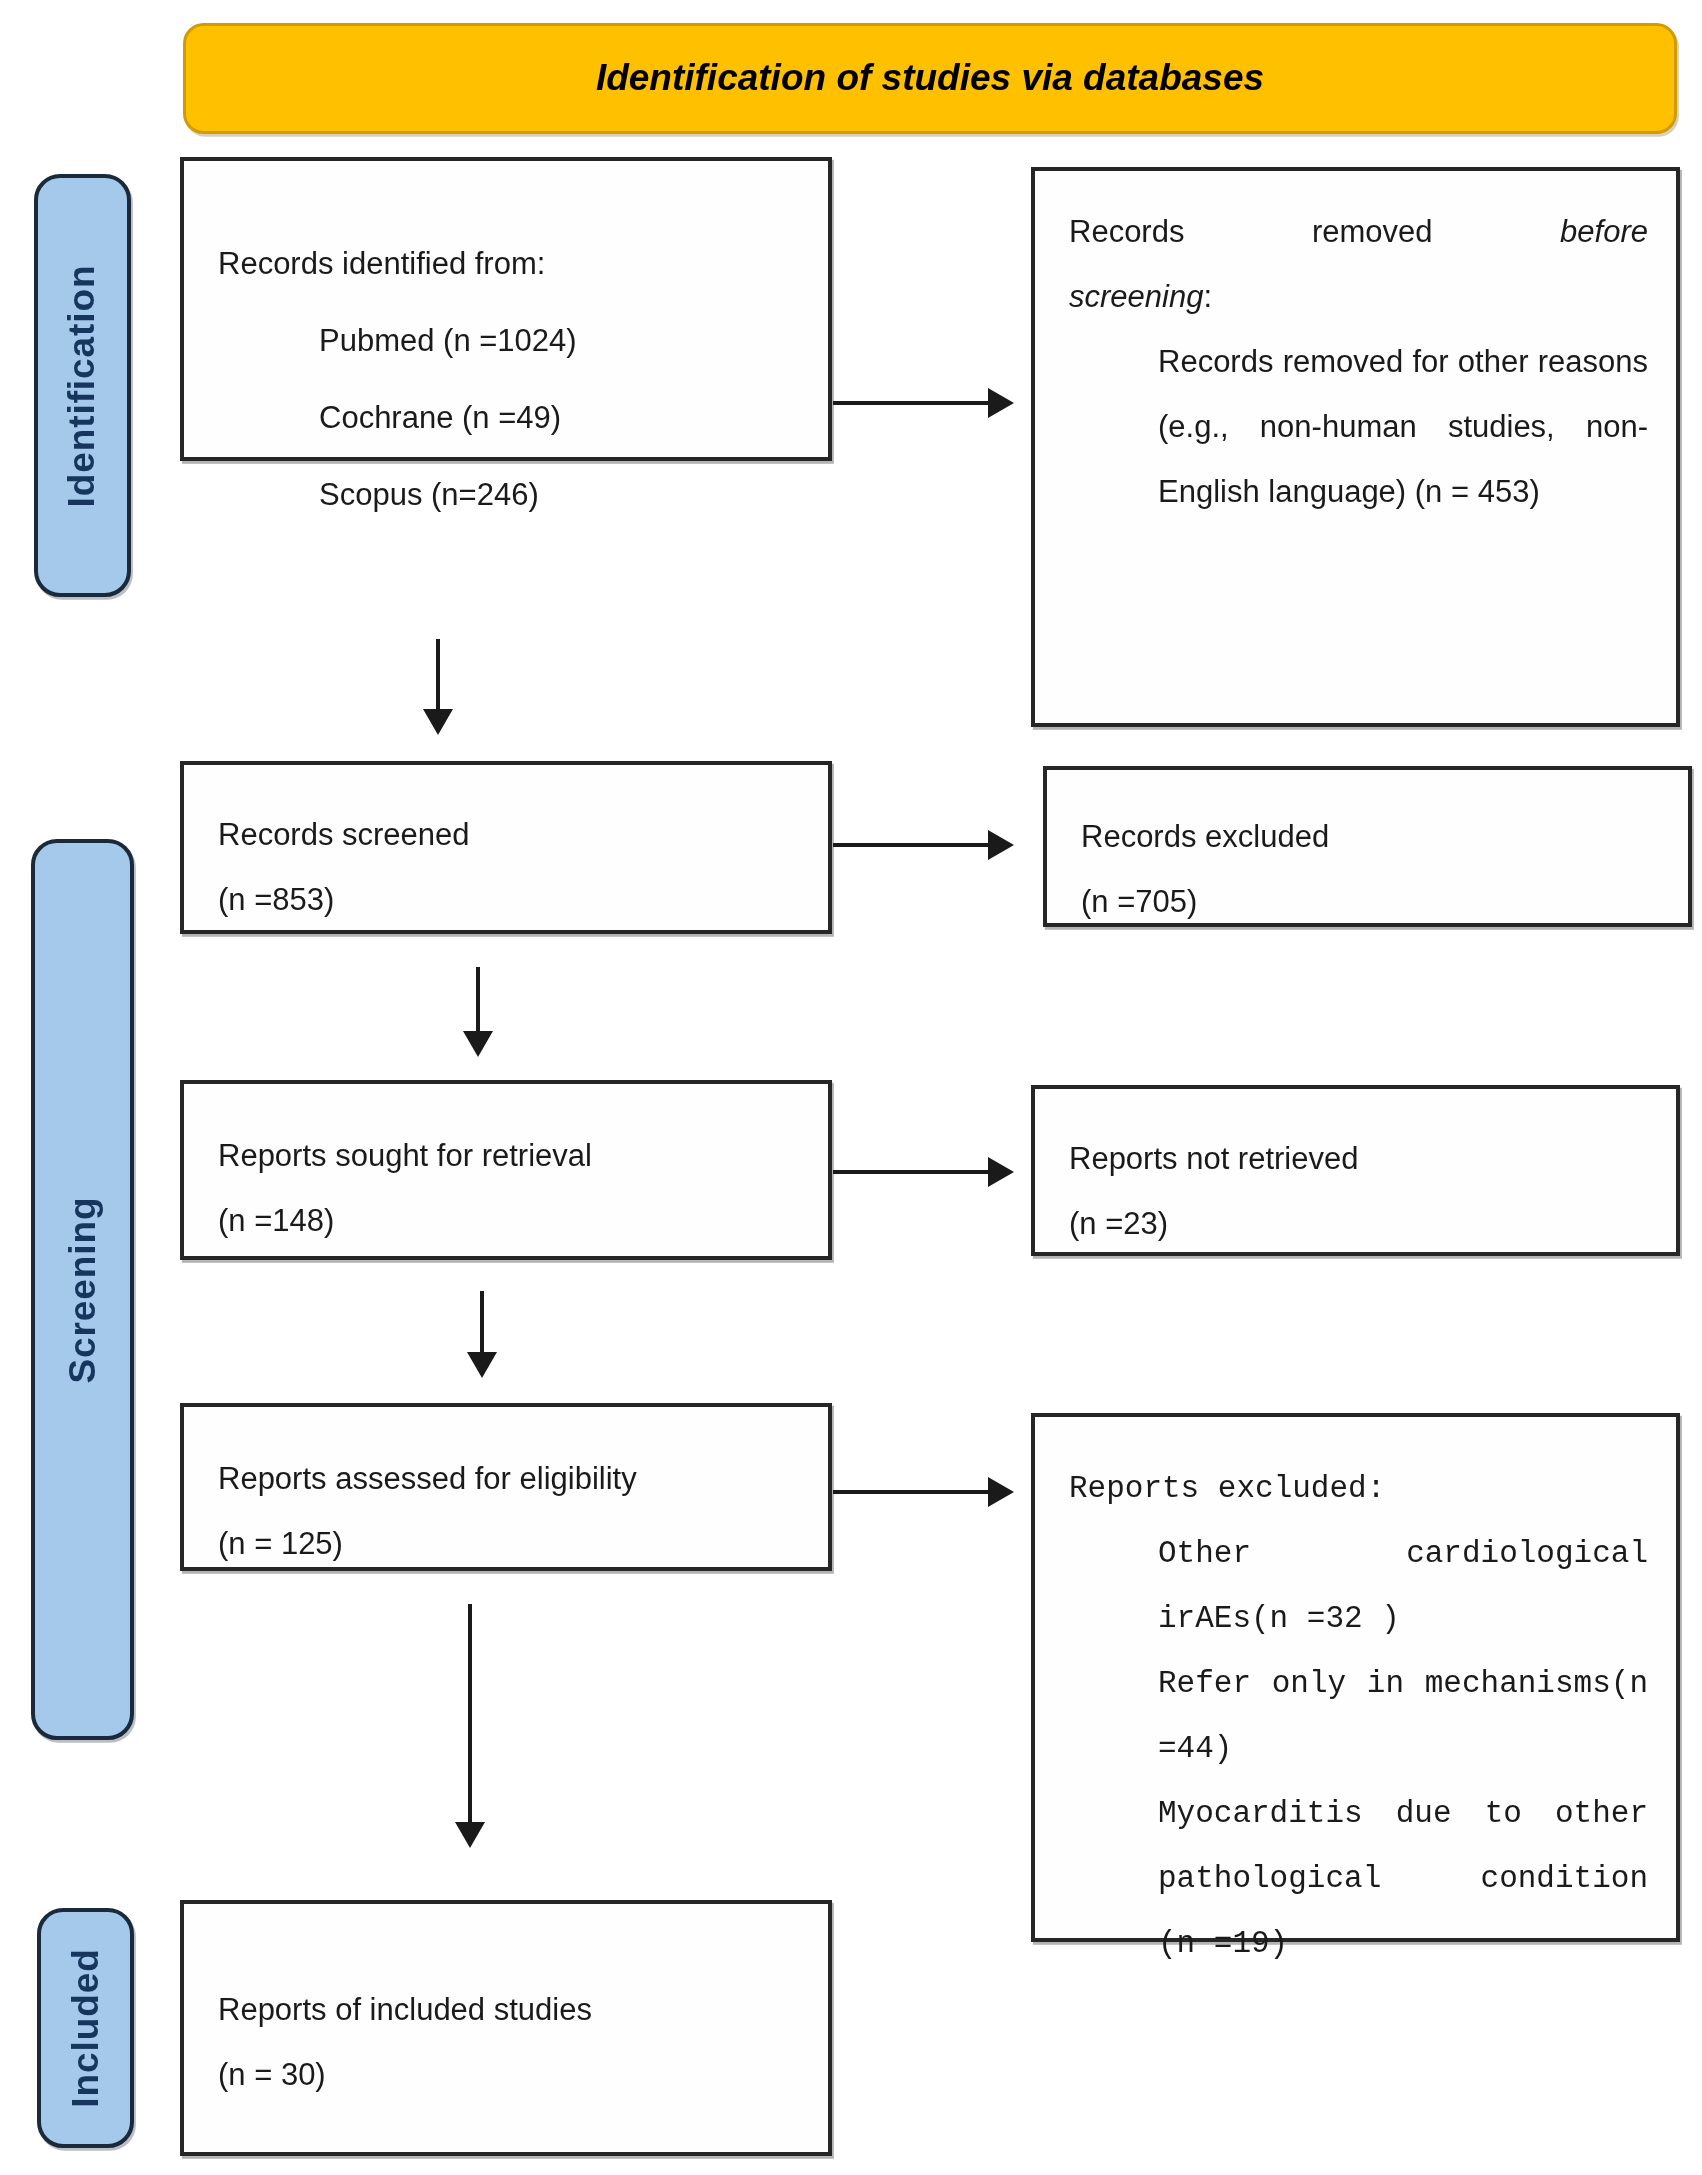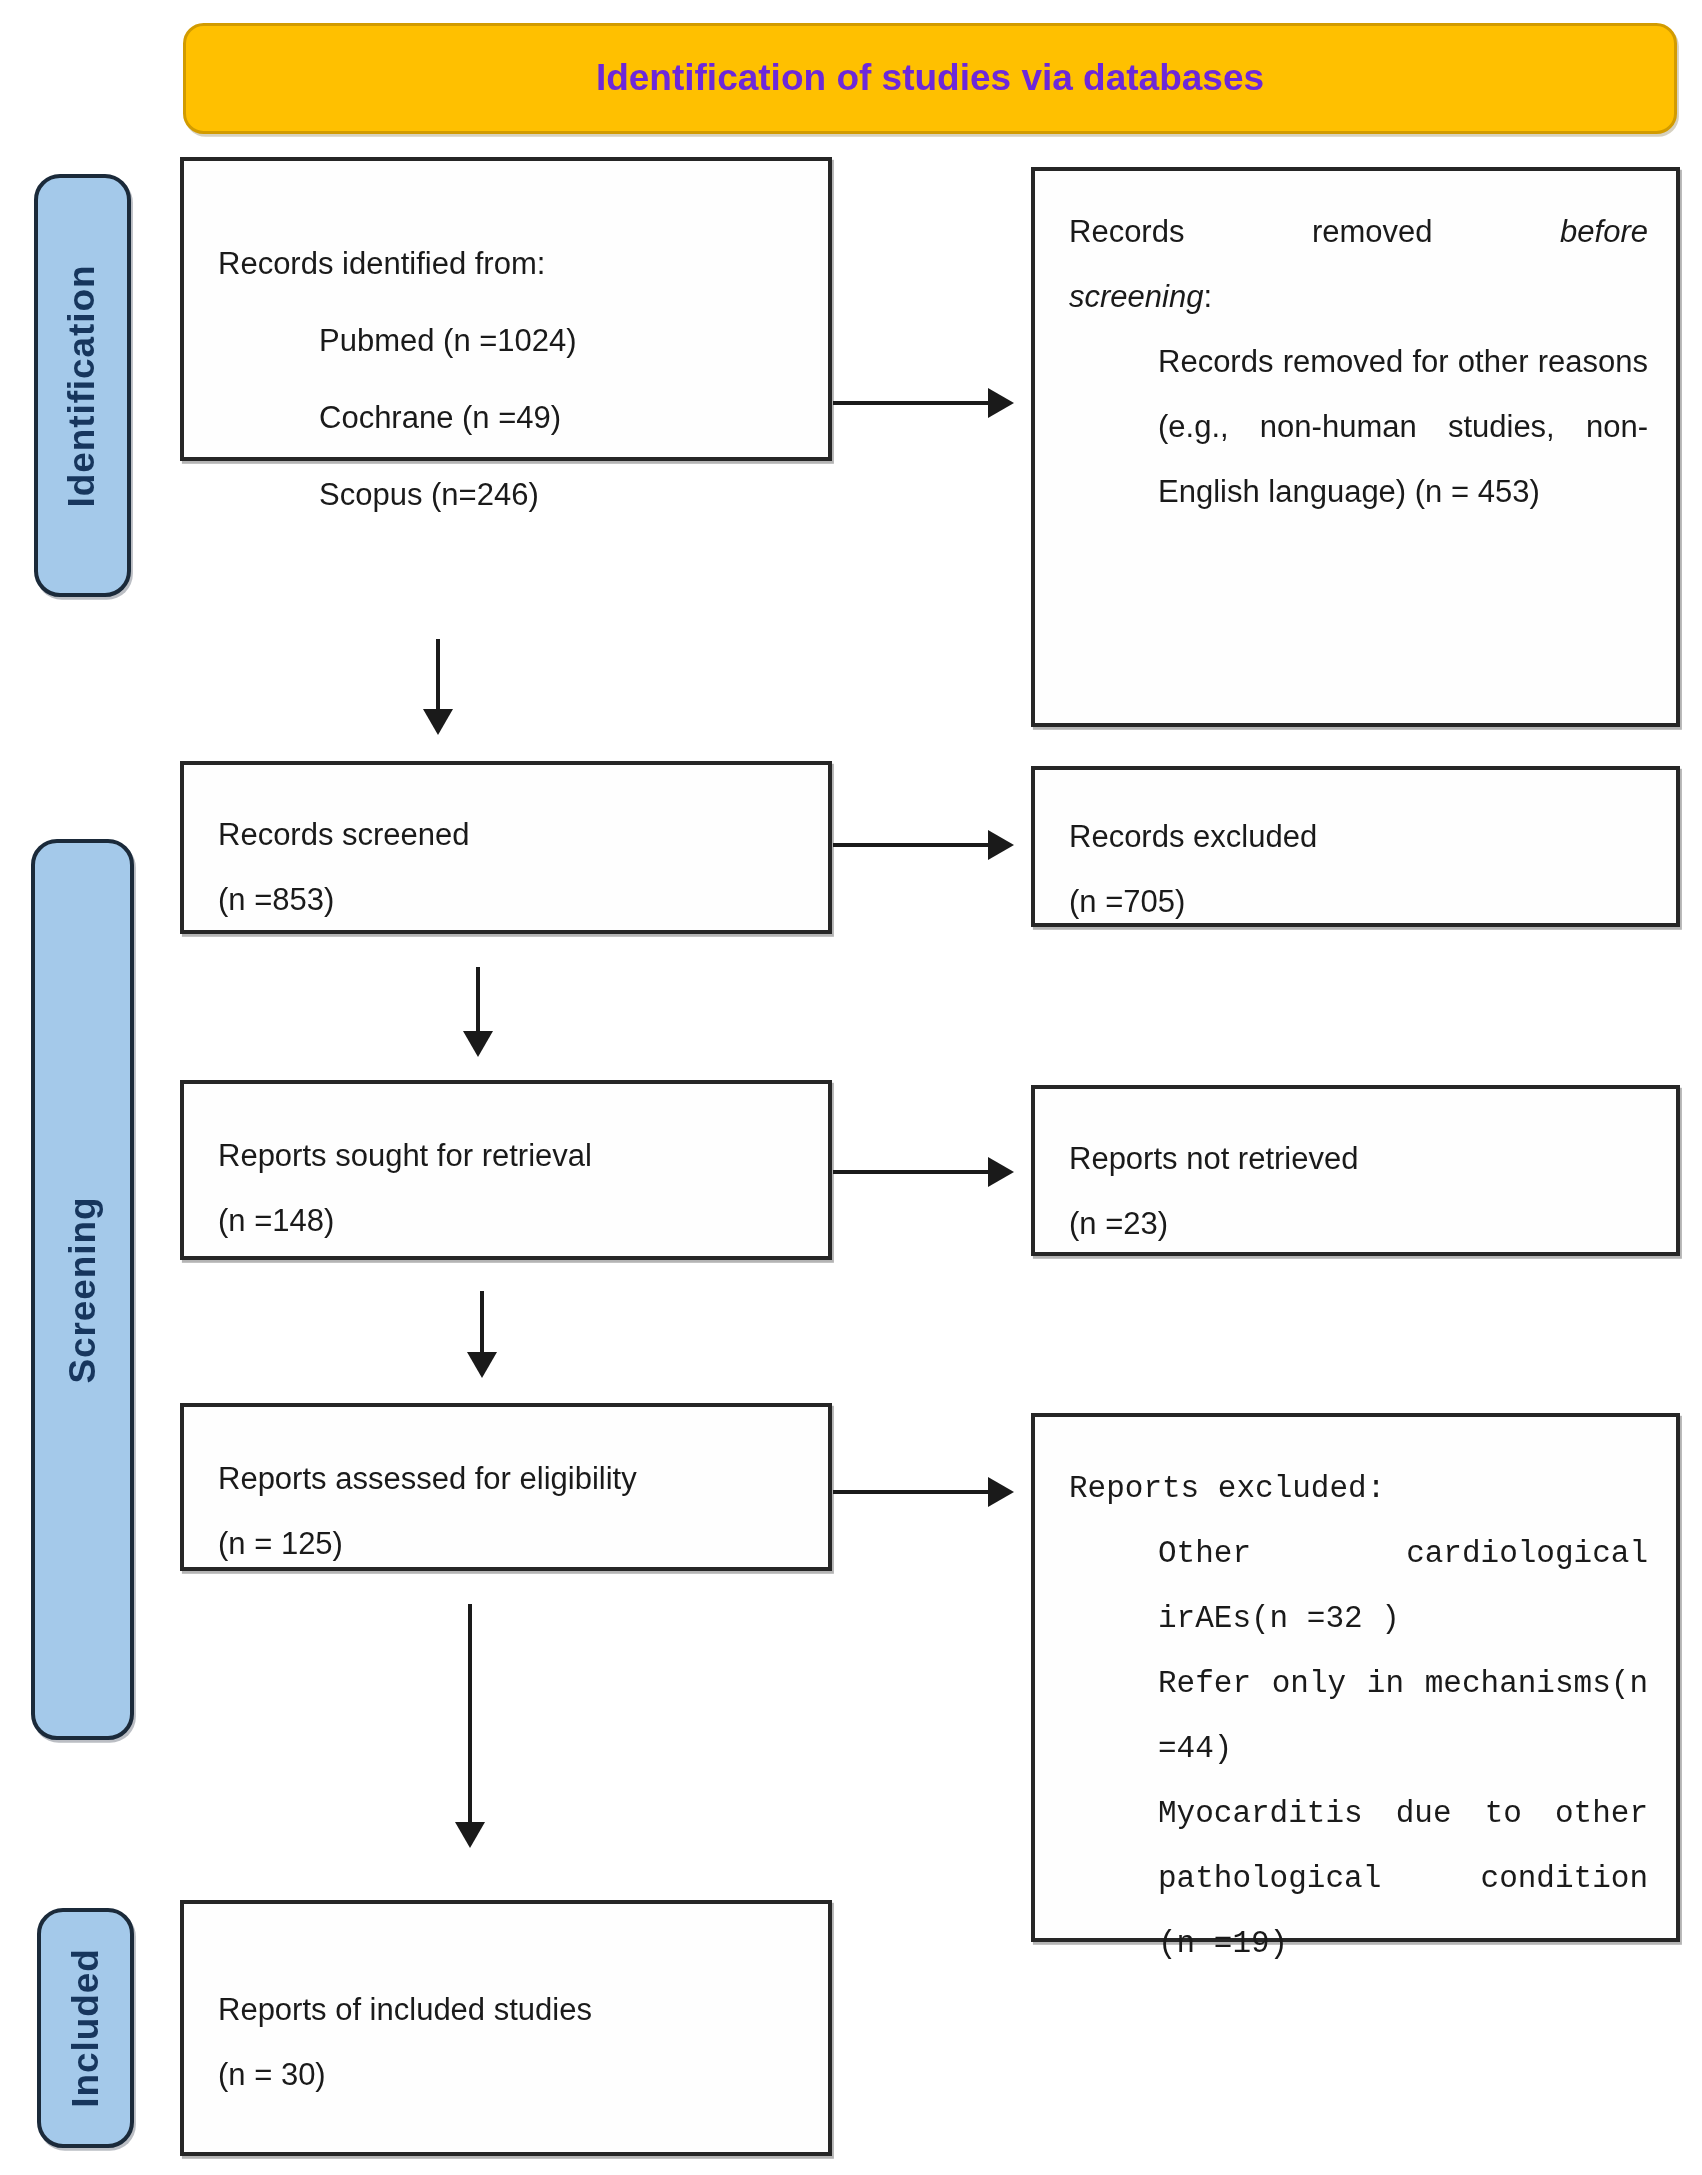--- a/index.html
+++ b/index.html
@@ -11,22 +11,23 @@
     color:#1a1a1a;
     overflow:hidden;
   }
 
   
   .banner {
     position:absolute; left:183px; top:22.5px; width:1494px; height:111px;
     background:#FFC000; border:3.7px solid #D29B00; border-radius:20.6px;
     box-sizing:border-box;
     display:flex; align-items:center; justify-content:center;
-    font-size:37px; font-weight:bold; color:#6d28d9;
+    font-size:37px; font-weight:bold; color:#000000;
     box-shadow:1.9px 2.8px 0 rgba(90,70,0,0.25);
+    font-style:italic;
   }
 
   
   .stage {
     position:absolute;
     background:#A4C9EA; border:4.7px solid #1B2A3A; border-radius:26px;
     box-sizing:border-box;
     display:flex; align-items:center; justify-content:center;
     box-shadow:1.9px 2.8px 0 rgba(30,40,60,0.3);
   }
@@ -51,21 +52,21 @@
   .col-left  { left:180px;  width:652px; }
   .col-right { left:1031px; width:649px; }
 
   .box-identified { top:157px;  height:304px; padding:64px 28px 0 34px; line-height:77px; }
   .box-screened   { top:761px;  height:173px; padding:37px 28px 0 34px; }
   .box-sought     { top:1080px; height:180px; padding:39px 28px 0 34px; }
   .box-assessed   { top:1403px; height:168px; padding:39px 28px 0 34px; }
   .box-included   { top:1900px; height:256px; padding:73px 28px 0 34px; }
 
   .box-removed    { top:167px;  height:560px; padding:28px 28px 0 34px; }
-  .box-rexcluded  { top:766px;  height:161px; padding:34px 28px 0 34px; }
+  .box-rexcluded  { top:766px;  height:161px; padding:34px 28px 0 34px;margin-left:12px; }
   .box-notretr    { top:1085px; height:171px; padding:37px 28px 0 34px; }
   .box-repexcl    { top:1413px; height:529px; padding:39px 28px 0 34px;font-family:Liberation Mono, monospace; }
 
   .indent { margin-left:101px; }
   .it { font-style:italic; }
 
   
   .jitem {
     margin:0 0 0 89px;
     text-align:justify;

